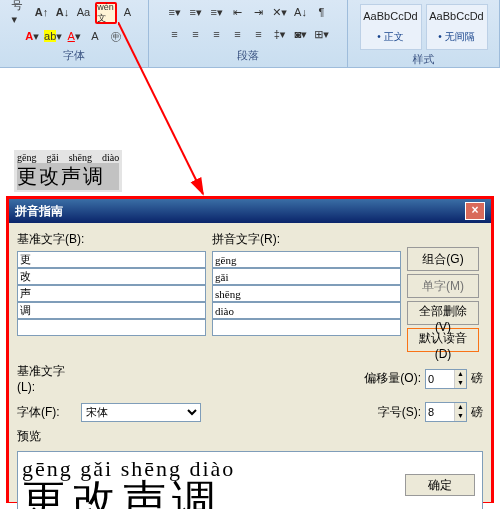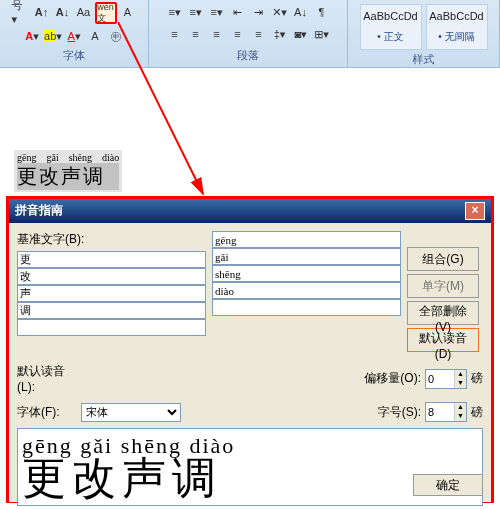--- a/index.html
+++ b/index.html
@@ -12,41 +12,41 @@
 .styles{display:flex;gap:4px;padding:2px}
 .style-item{width:60px;height:44px;border:1px solid #bcd0e6;background:#eaf1fa;display:flex;flex-direction:column;align-items:center;justify-content:center;font-size:10px}
 .style-prev{font-size:11px;color:#222}
 .style-name{color:#15428b;margin-top:8px}
 .doc{position:absolute;left:14px;top:150px}
 .ruby-demo{background:#e4e4e4;padding:2px 3px;font-family:SimSun}
 .ruby-row{display:flex;gap:10px;font-size:10px}
 .ruby-base{font-size:20px;letter-spacing:2px}
 .selected{background:#c2c2c2}
 .dlg-wrap{position:absolute;left:6px;top:196px;right:6px;bottom:6px;border:3px solid red}
-.dlg-title{background:linear-gradient(#3a6ea5,#0a246a);color:#fff;padding:3px 6px;display:flex;align-items:flex-start;font-weight:bold}
+.dlg-title{background:linear-gradient(#3a6ea5,#0a246a);color:#fff;padding:3px 6px;display:flex;align-items:center;font-weight:bold}
 .dlg-close{margin-left:auto;width:18px;height:16px;background:#d96a5a;border:1px solid #fff;color:#fff;text-align:center;line-height:14px;cursor:pointer;font-family:Arial}
 .dlg-body{background:#ece9d8;padding:8px;position:relative;height:calc(100% - 22px);box-sizing:border-box}
 .cols{display:flex;gap:6px}
 .col{flex:1}
 .lbl{font-size:12px;margin-bottom:3px;display:block}
 .txt{width:100%;height:17px;border:1px solid #7f9db9;background:#fff;font-size:11px;padding:0 2px;box-sizing:border-box;font-family:SimSun}
 .btn{width:72px;height:24px;background:#ece9d8;border:1px solid #999;font-size:12px;cursor:pointer;margin-bottom:3px;display:block}
 .btn[disabled]{color:#737373}
 .btn-col{width:76px}
 .row2{display:flex;align-items:center;gap:4px;margin-top:8px}
 .row2 .lbl2{width:60px}
 .sel{height:19px;border:1px solid #7f9db9;background:#fff;font-size:11px}
 .spin{width:40px;height:18px;display:flex;border:1px solid #7f9db9;background:#fff}
 .spin input{border:0;width:24px;font-size:11px;padding:0 2px}
 .spin-btns{width:14px;display:flex;flex-direction:column;border-left:1px solid #ccc}
 .spin-btns div{flex:1;font-size:7px;text-align:center;line-height:8px;background:#ece9d8;cursor:pointer}
 .prev-box{margin-top:6px;border:1px solid #7f9db9;background:#fff;height:68px;padding:4px;overflow:hidden;font-family:SimSun}
 .prev-py{font-size:22px;letter-spacing:2px}
 .prev-han{font-size:44px;letter-spacing:6px;line-height:40px}
-.dlg-foot{position:absolute;right:8px;bottom:6px;display:flex;gap:6px}
+.dlg-foot{position:absolute;right:16px;bottom:6px;display:flex;gap:6px}
 .dlg-foot .btn{width:70px;height:22px;margin:0}
 .arrow{position:absolute;left:118px;top:22px;pointer-events:none}
 </style>
 </head>
 <body>
 
 <div class="ribbon">
  <div class="grp" style="width:140px">
   <div class="grp-row">
    <div class="rbtn">号 ▾</div>
@@ -135,63 +135,65 @@
   <div class="cols">
    <div class="col">
     <span class="lbl">基准文字(B):</span>
     <input class="txt" value="更" style="">
     <input class="txt" value="改" style="">
     <input class="txt" value="声" style="">
     <input class="txt" value="调" style="">
     <input class="txt" value="" style="">
    </div>
    <div class="col">
+    <span class="lbl">拼音文字(R):</span>
     <input class="txt" value="gēng" style="">
     <input class="txt" value="gǎi" style="">
     <input class="txt" value="shēng" style="">
     <input class="txt" value="diào" style="">
     <input class="txt" value="" style="">
    </div>
    <div class="btn-col">
     <div style="height:16px"></div>
     <button class="btn">组合(G)</button>
     <button class="btn" disabled="">单字(M)</button>
     <button class="btn">全部删除(V)</button>
     <button class="btn" style="border:1px solid #f97316">默认读音(D)</button>
    </div>
   </div>
 
   <div class="row2">
-   <span class="lbl2">默认读音(L):</span>
+   <span class="lbl2">基准文字(L):</span>
    <span style="flex:1"></span>
    <span>偏移量(O):</span>
    <div class="spin">
           <input value="0" style="">
           <div class="spin-btns">
             <div>▲</div>
             <div>▼</div>
           </div>
         </div>
    <span>磅</span>
   </div>
   <div class="row2">
    <span class="lbl2">字体(F):</span>
-   <select class="sel" style="width:100px"><option>宋体</option></select>
+   <select class="sel" style="width:120px"><option>宋体</option></select>
    <span style="flex:1"></span>
    <span>字号(S):</span>
    <div class="spin">
           <input value="8" style="">
           <div class="spin-btns">
             <div>▲</div>
             <div>▼</div>
           </div>
         </div>
    <span>磅</span>
   </div>
 
+  <span class="lbl" style="margin-top:6px;display:block">预览</span>
   <div class="prev-box">
    <div class="prev-py">gēng  gǎi  shēng diào</div>
    <div class="prev-han">更改声调</div>
   </div>
 
   <div class="dlg-foot">
    <button class="btn">确定</button>
   </div>
  </div>
 </div>

